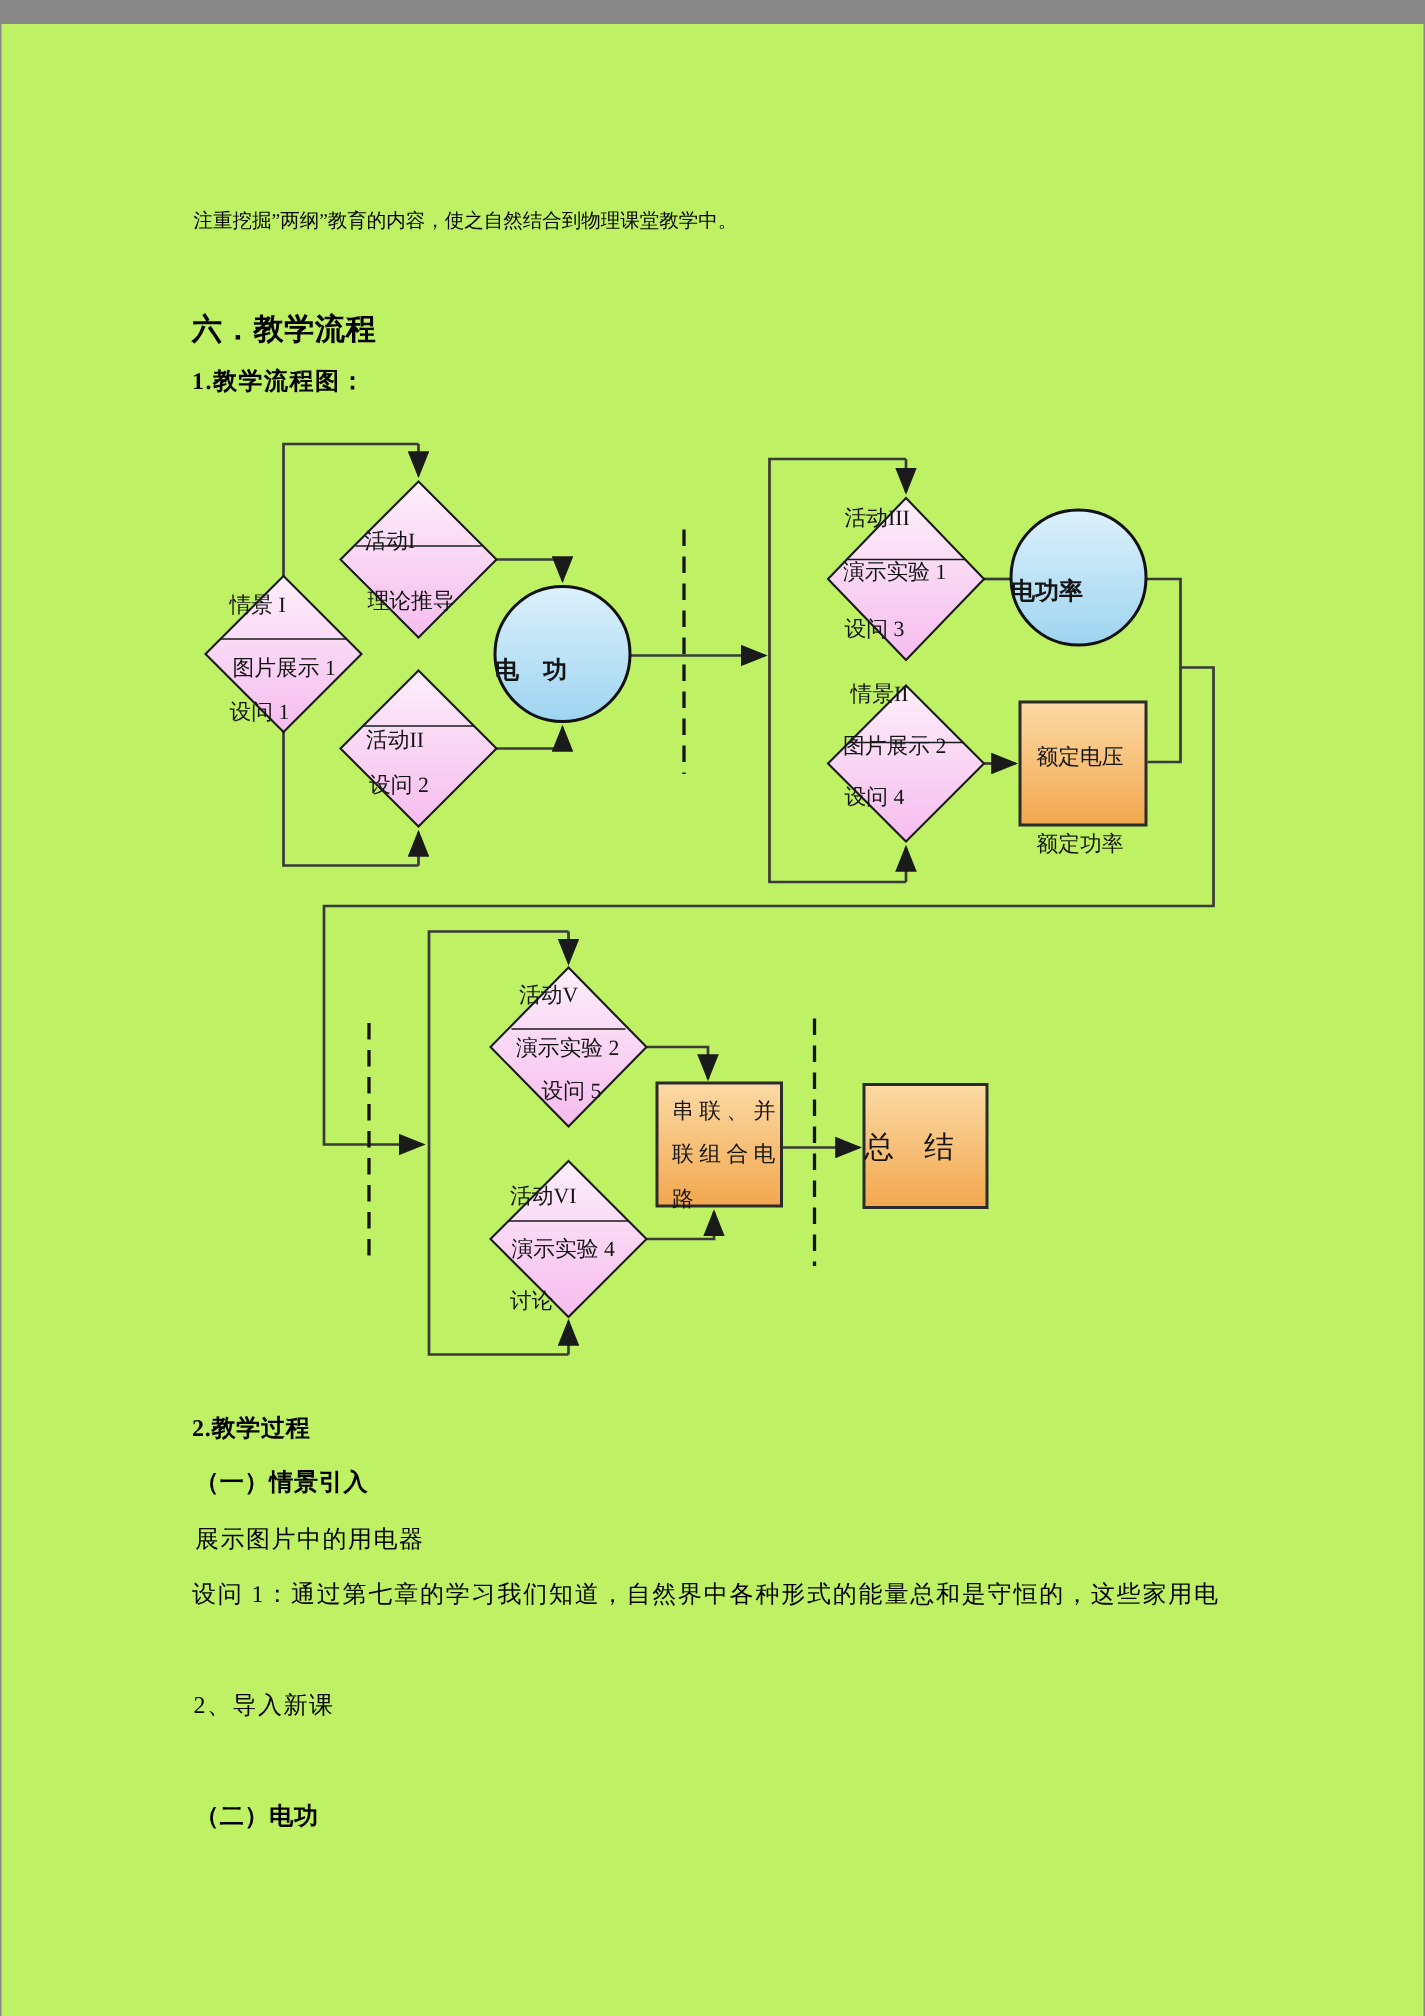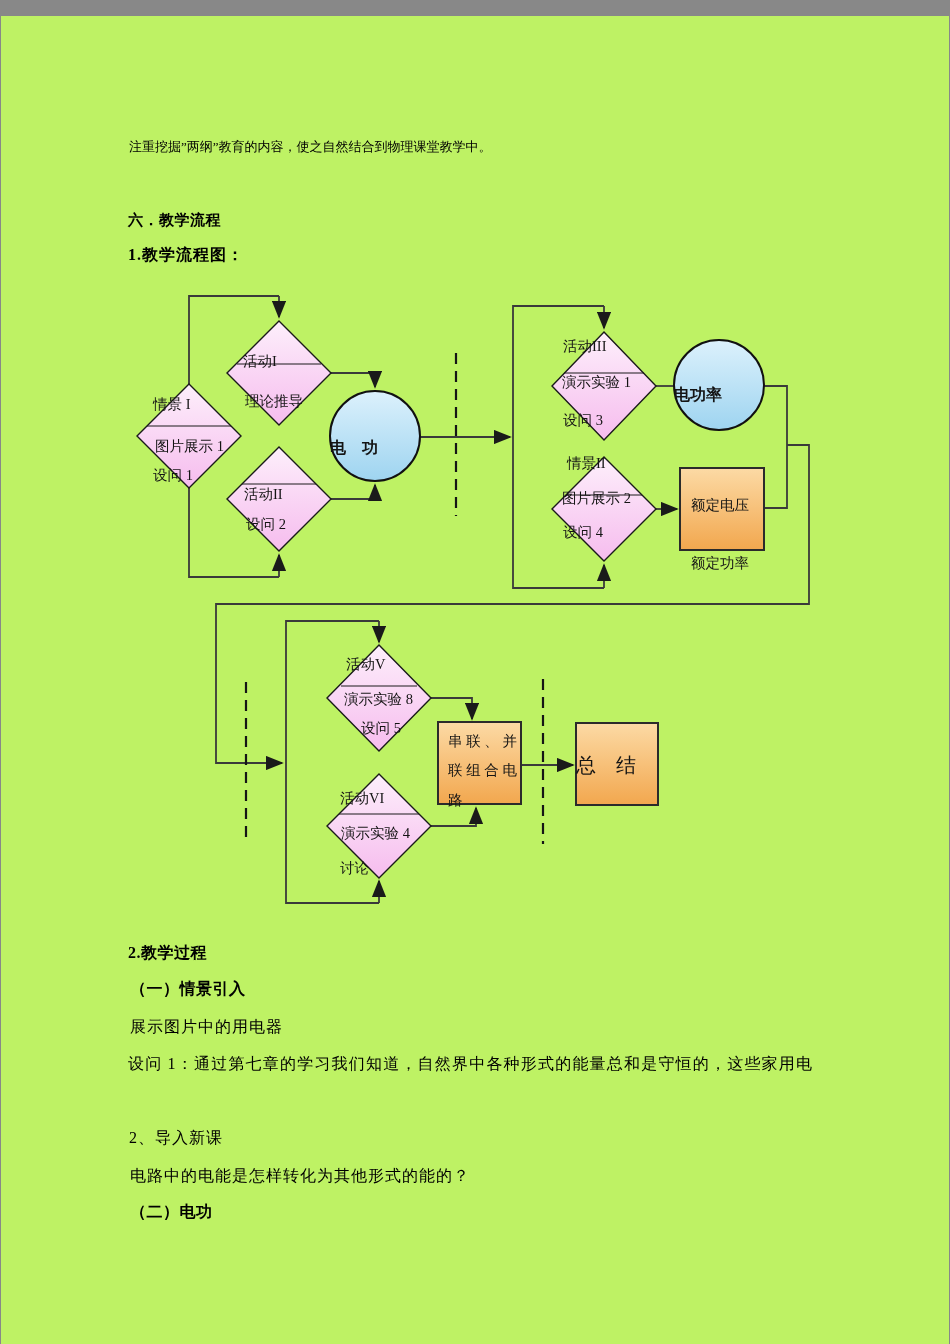--- a/index.html
+++ b/index.html
@@ -7,21 +7,21 @@
     position:relative;
     width:948px;height:1344px;
     background:#bef264;
     margin:16px auto;
     font-family:"Liberation Serif","DejaVu Serif",serif;
     color:#000;
     overflow:hidden;
   }
   .tl{position:absolute;white-space:nowrap;font-size:16px;line-height:20px;letter-spacing:1px;}
   .tl.small{font-size:13px;letter-spacing:0;}
-  .tl.h17{font-size:15px;letter-spacing:0.5px;font-family:Liberation Serif, serif;}
+  .tl.h17{font-size:20px;letter-spacing:0.5px;font-family:Liberation Serif, serif;}
   .bold{font-weight:bold;}
   #flow-svg{position:absolute;left:0;top:0;}
   .dl{position:absolute;white-space:nowrap;font-size:14.5px;line-height:16px;color:#141414;}
   .dl.ctr{text-align:left;}
   .dl.b{font-weight:bold;font-size:16px;}
 </style>
 </head>
 <body>
 
 <div id="page">
@@ -124,34 +124,33 @@
   <span class="dl b ctr" style="left:673px;top:371px;width:90px">电功率</span>
 
   <span class="dl" style="left:566px;top:439px">情景II</span>
   <span class="dl" style="left:561px;top:474px">图片展示 2</span>
   <span class="dl" style="left:562px;top:508px">设问 4</span>
 
   <span class="dl" style="left:690px;top:481px">额定电压</span>
   <span class="dl" style="left:690px;top:539px">额定功率</span>
 
   <span class="dl" style="left:345px;top:640px">活动V</span>
-  <span class="dl" style="left:343px;top:675px">演示实验 8</span>
+  <span class="dl" style="left:343px;top:675px">演示实验 2</span>
   <span class="dl" style="left:360px;top:704px">设问 5</span>
 
   <span class="dl" style="left:339px;top:774px">活动VI</span>
   <span class="dl" style="left:340px;top:809px">演示实验 4</span>
   <span class="dl" style="left:339px;top:844px">讨论</span>
 
   <span class="dl" style="left:447px;top:717px">串 联 、 并</span>
   <span class="dl" style="left:447px;top:746px">联 组 合 电</span>
   <span class="dl" style="left:447px;top:776px">路</span>
 
   <span class="dl ctr" style="left:575px;top:741px;width:82px;font-size:20px">总　结</span>
 
   <div class="tl bold" style="left:127px;top:927px;letter-spacing:0.5px">2.教学过程</div>
   <div class="tl bold" style="left:129px;top:963px;letter-spacing:0.5px">（一）情景引入</div>
   <div class="tl" style="left:129px;top:1001px">展示图片中的用电器</div>
   <div class="tl" style="left:127px;top:1038px;letter-spacing:1.2px">设问 1：通过第七章的学习我们知道，自然界中各种形式的能量总和是守恒的，这些家用电</div>
   <div class="tl" style="left:128px;top:1112px">2、导入新课</div>
-  <div class="tl" style="left:129px;top:1150px">电路中的电能是怎样转化为其他形式的能的？</div>
   <div class="tl bold" style="left:129px;top:1186px;letter-spacing:0.5px">（二）电功</div>
 
 </div>
 
 </body></html>

